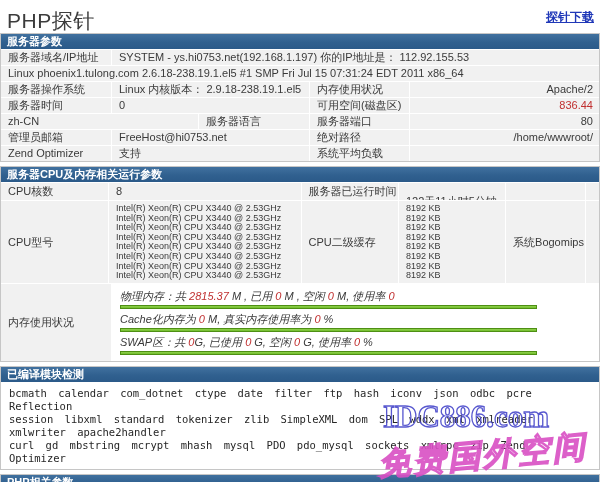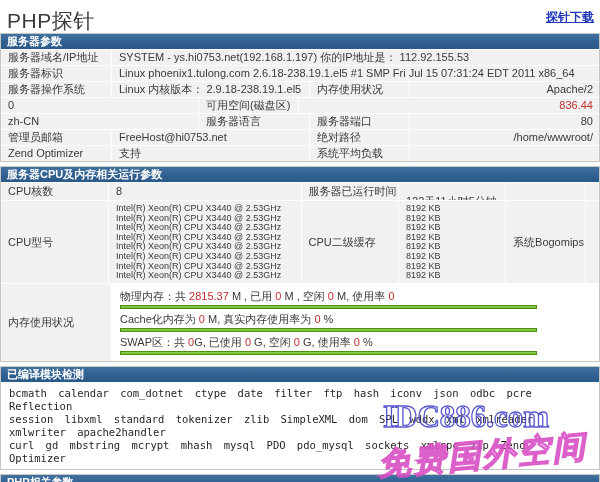--- a/index.html
+++ b/index.html
@@ -22,21 +22,21 @@
   .lab2 { width:100px; }
   .val2f { flex:1;text-align:right; }
   .val2 { width:110px; }
   .lab3 { width:82px; }
   .val3 { flex:1; }
   .wide { flex:1; }
   .red { color:#c03030; }
   .cpu-lines div { font-size:9px; line-height:9.6px; letter-spacing:0; }
   .cpu-cell { padding-top:3px; padding-bottom:2px; }
   .mem-content { background:#fff; flex:1; padding:4px 8px 2px 8px; height:auto; border-right:none; }
-  .mem-line { font-size:11px; line-height:12px; margin-top:2px; white-space:nowrap; }
+  .mem-line { font-size:11px; line-height:12px; margin-top:2px; white-space:nowrap;font-style:italic; }
   .bar { height:4px; width:417px; margin:3px 0 4px 0; border:1px solid #4e8f14;
     background:linear-gradient(180deg,#9bd85a 0%,#6cba26 60%,#8fd04c 100%); }
   .mod-content { background:#fff; padding:5px 8px 4px 8px; font-family:"DejaVu Sans Mono","Liberation Mono",monospace;
     font-size:10.5px; line-height:13px; color:#262626; word-spacing:5px; }
   .wm { position:absolute; color:transparent; pointer-events:none; opacity:0.9; }
   .wm1 { left:383px; top:399px; font-family:"Liberation Serif",serif; font-weight:bold; font-size:31px;
     -webkit-text-stroke:1.3px #4646ca; letter-spacing:0px; }
   .wm2 { left:378px; top:434px; font-size:32px; font-style:italic; font-weight:bold;
     -webkit-text-stroke:1.4px #d94fc4; transform:rotate(-5deg); letter-spacing:3px; white-space:nowrap; }
 </style>
@@ -48,30 +48,30 @@
   <a class="dl-link" href="#">探针下载</a>
 </div>
 
 <div class="sect">
   <div class="sect-hd">服务器参数</div>
   <div class="row">
     <div class="cell lab1">服务器域名/IP地址</div>
     <div class="cell wide">SYSTEM - ys.hi0753.net(192.168.1.197)  你的IP地址是： 112.92.155.53</div>
   </div>
   <div class="row">
-    <div class="cell lab1">服务器标识</div>
     <div class="cell wide">Linux phoenix1.tulong.com 2.6.18-238.19.1.el5 #1 SMP Fri Jul 15 07:31:24 EDT 2011 x86_64</div>
   </div>
   <div class="row">
     <div class="cell lab1">服务器操作系统</div>
     <div class="cell val1">Linux 内核版本： 2.9.18-238.19.1.el5</div>
     <div class="cell lab2">内存使用状况</div>
     <div class="cell val2f">Apache/2</div>
   </div>
   <div class="row">
+    <div class="cell lab1">服务器时间</div>
     <div class="cell val1">0</div>
     <div class="cell lab2">可用空间(磁盘区)</div>
     <div class="cell val2f red">836.44</div>
   </div>
   <div class="row">
     <div class="cell val1">zh-CN</div>
     <div class="cell lab1">服务器语言</div>
     <div class="cell lab2">服务器端口</div>
     <div class="cell val2f">80</div>
   </div>

